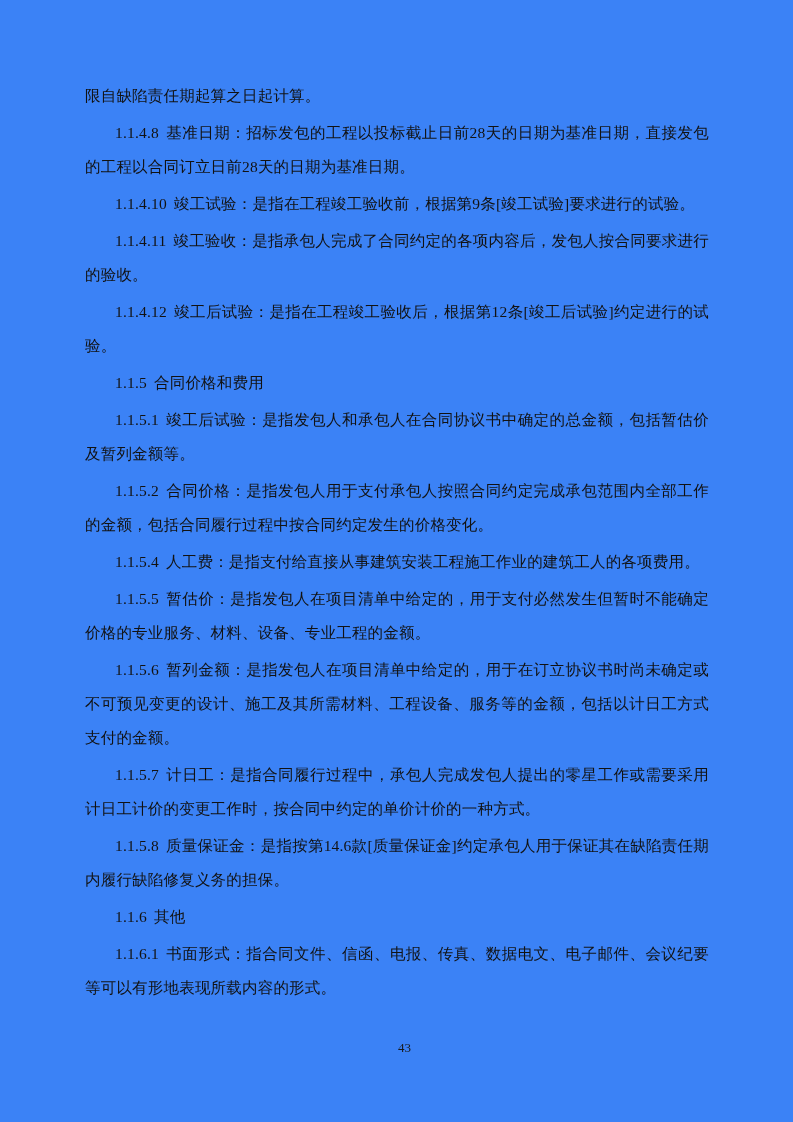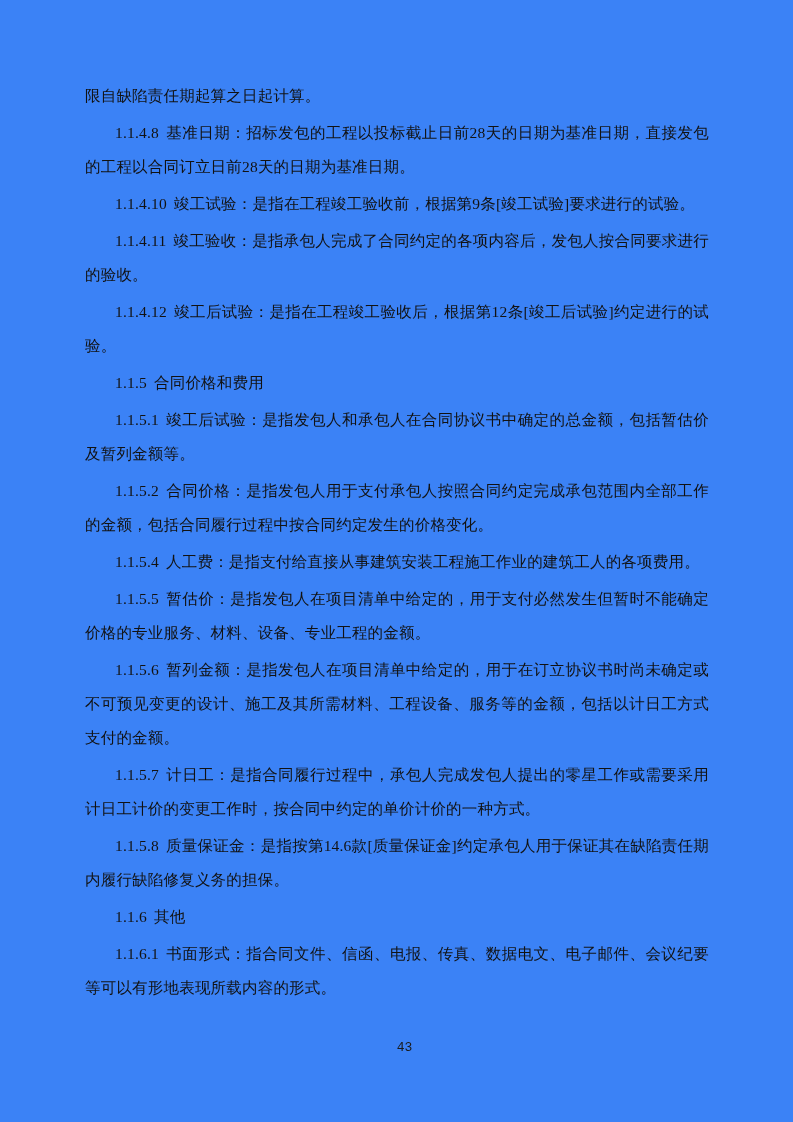--- a/index.html
+++ b/index.html
@@ -42,21 +42,21 @@
   }
   p.heading .term {
     font-weight: normal;
   }
   .page-footer {
     position: absolute;
     left: 16px;
     right: 0;
     top: 1040px;
     text-align: center;
-    font-family: Liberation Mono, monospace;
+    font-family: Liberation Serif, serif;
     font-size: 13px;
     color: #1a1a1a;
   }
 </style>
 </head>
 <body>
 
 <div class="page">
   <main class="content" id="paragraphs">
       <p class="para continuation no-indent"><span class="txt">限自缺陷责任期起算之日起计算。</span></p>

